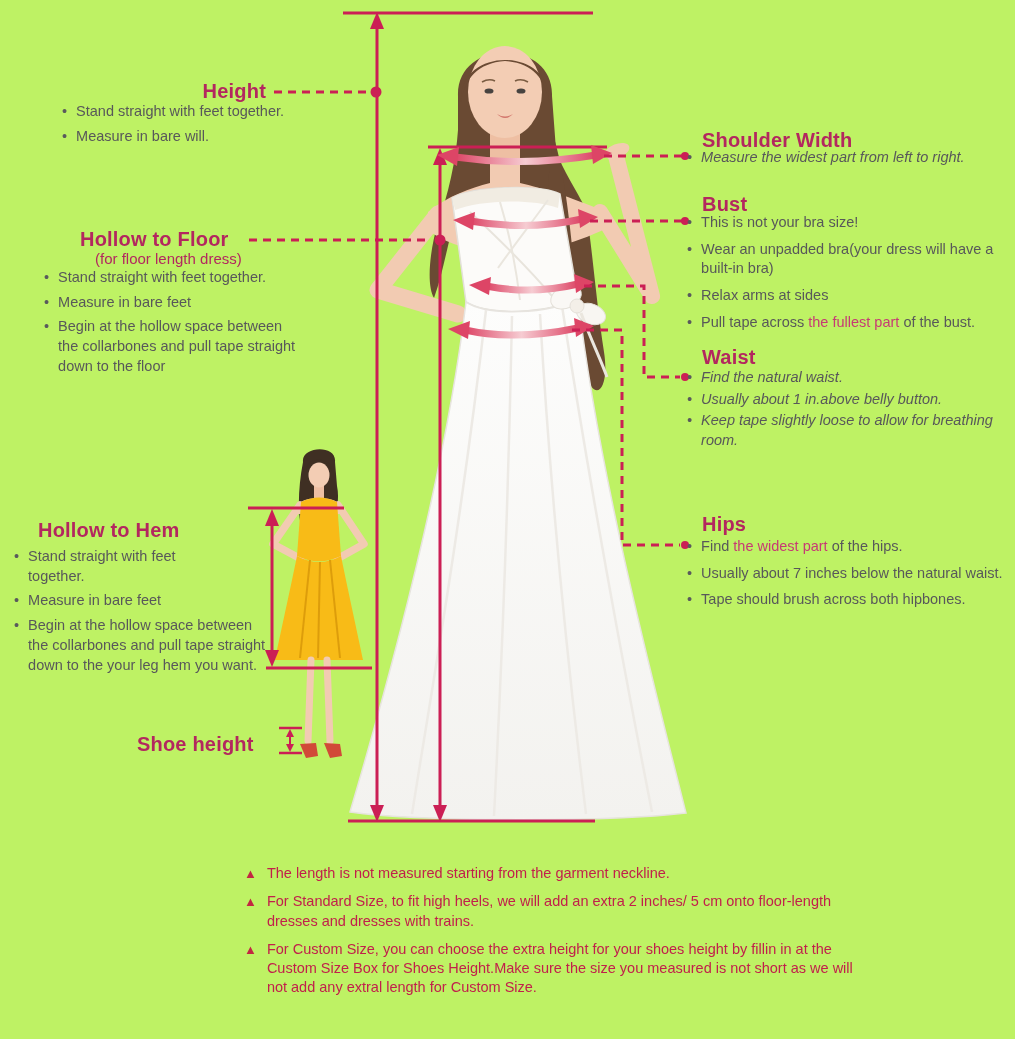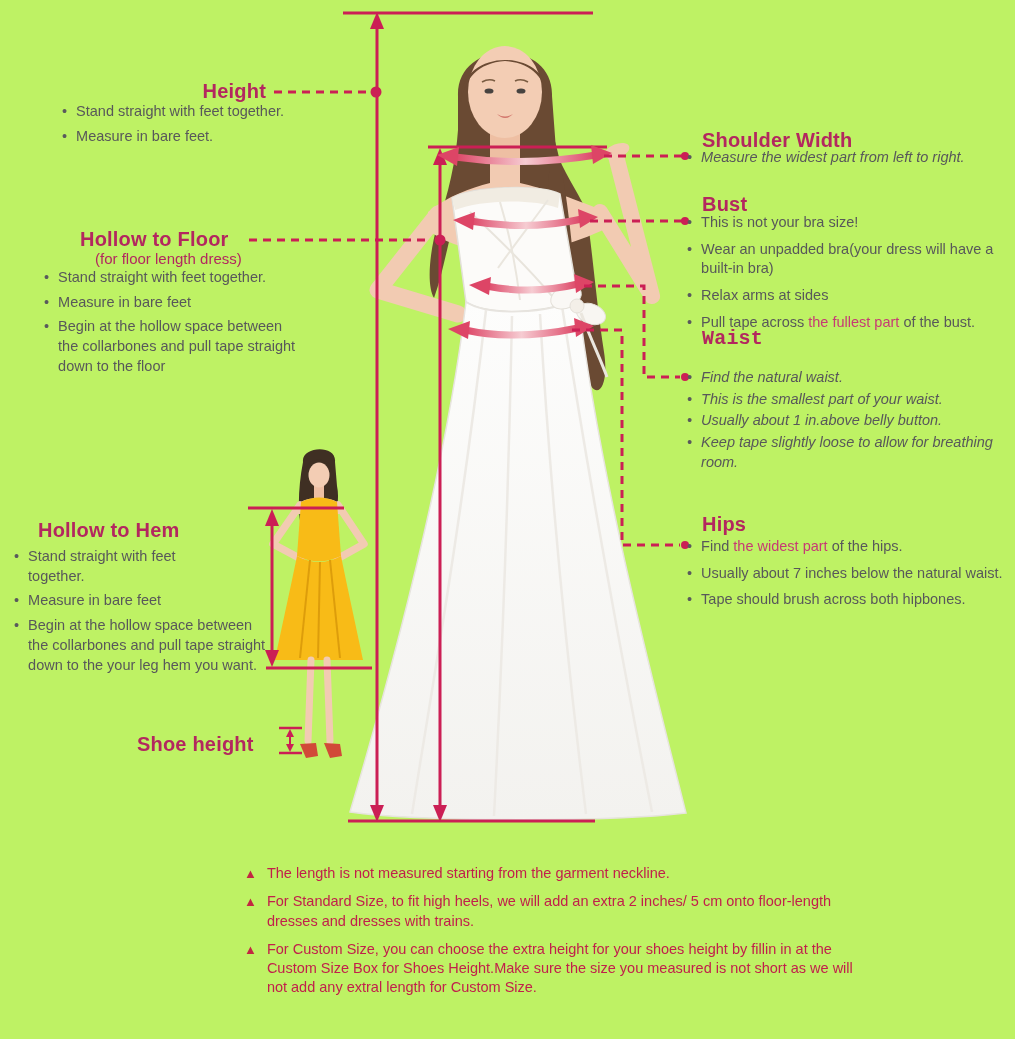--- a/index.html
+++ b/index.html
@@ -193,21 +193,21 @@
       <polygon points="290,752 286,744 294,744" fill="#cb1f55" stroke="none"></polygon>
     </g>
   </svg>
 
   <div class="sec-title" style="left:150px;top:80px;width:116px;text-align:right;">Height</div>
   <div class="bullets" style="left:62px;top:102px;width:256px;">
     <div class="bullet">
         <span class="bt">Stand straight with feet together.</span>
       </div>
     <div class="bullet">
-        <span class="bt">Measure in bare feet.</span>
+        <span class="bt">Measure in bare will.</span>
       </div>
   </div>
 
   <div class="sec-title" style="left:80px;top:228px;">Hollow to Floor</div>
   <div class="sec-sub" style="left:95px;top:250px;">(for floor length dress)</div>
   <div class="bullets" style="left:44px;top:268px;width:262px;">
     <div class="bullet">
         <span class="bt">Stand straight with feet together.</span>
       </div>
     <div class="bullet">
@@ -249,27 +249,24 @@
         <span class="bt">Wear an unpadded bra(your dress will have a built-in bra)</span>
       </div>
     <div class="bullet">
         <span class="bt">Relax arms at sides</span>
       </div>
     <div class="bullet">
         <span class="bt"><span>Pull tape across </span><span class="hl">the fullest part</span><span> of the bust.</span></span>
       </div>
   </div>
 
-  <div class="sec-title" style="left:702px;top:327px;font-family:Liberation Mono, monospace;">Waist</div>
+  <div class="sec-title" style="left:702px;top:346px;">Waist</div>
   <div class="bullets tight" style="left:687px;top:368px;width:322px;">
     <div class="bullet">
         <span class="bt">Find the natural waist.</span>
-      </div>
-    <div class="bullet">
-        <span class="bt">This is the smallest part of your waist.</span>
       </div>
     <div class="bullet">
         <span class="bt">Usually about 1 in.above belly button.</span>
       </div>
     <div class="bullet">
         <span class="bt">Keep tape slightly loose to allow for breathing room.</span>
       </div>
   </div>
 
   <div class="sec-title" style="left:702px;top:513px;">Hips</div>

